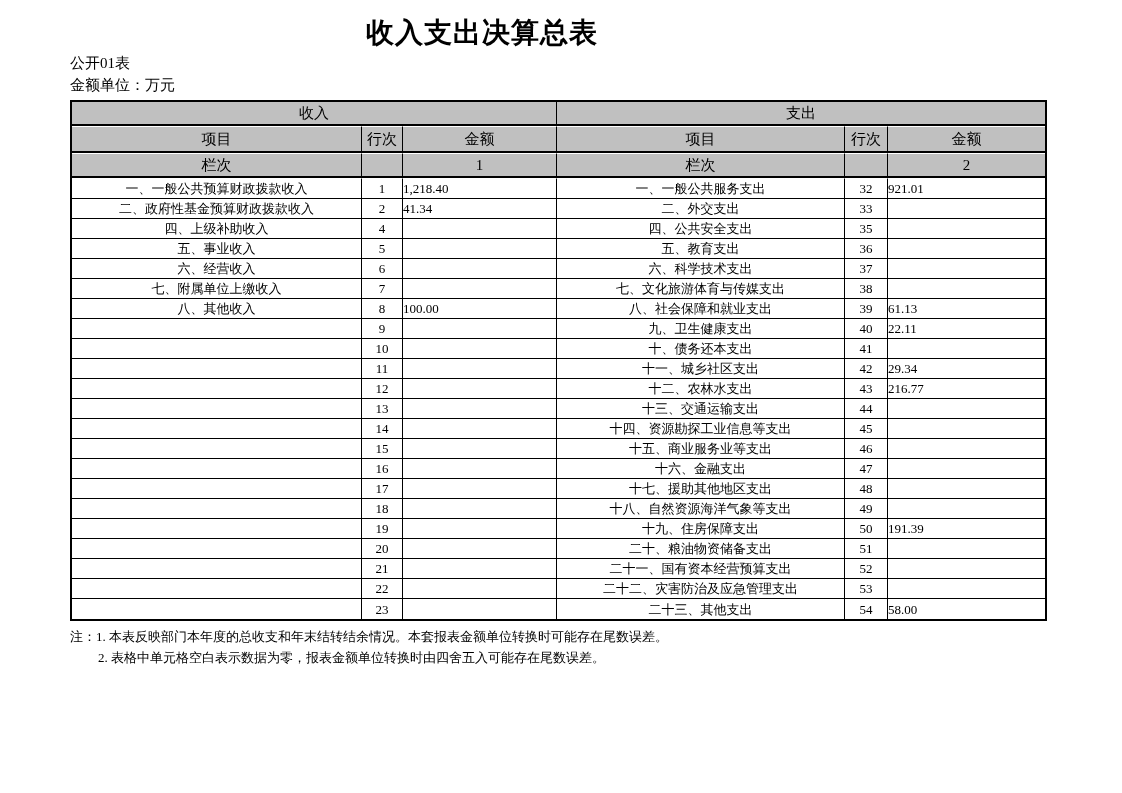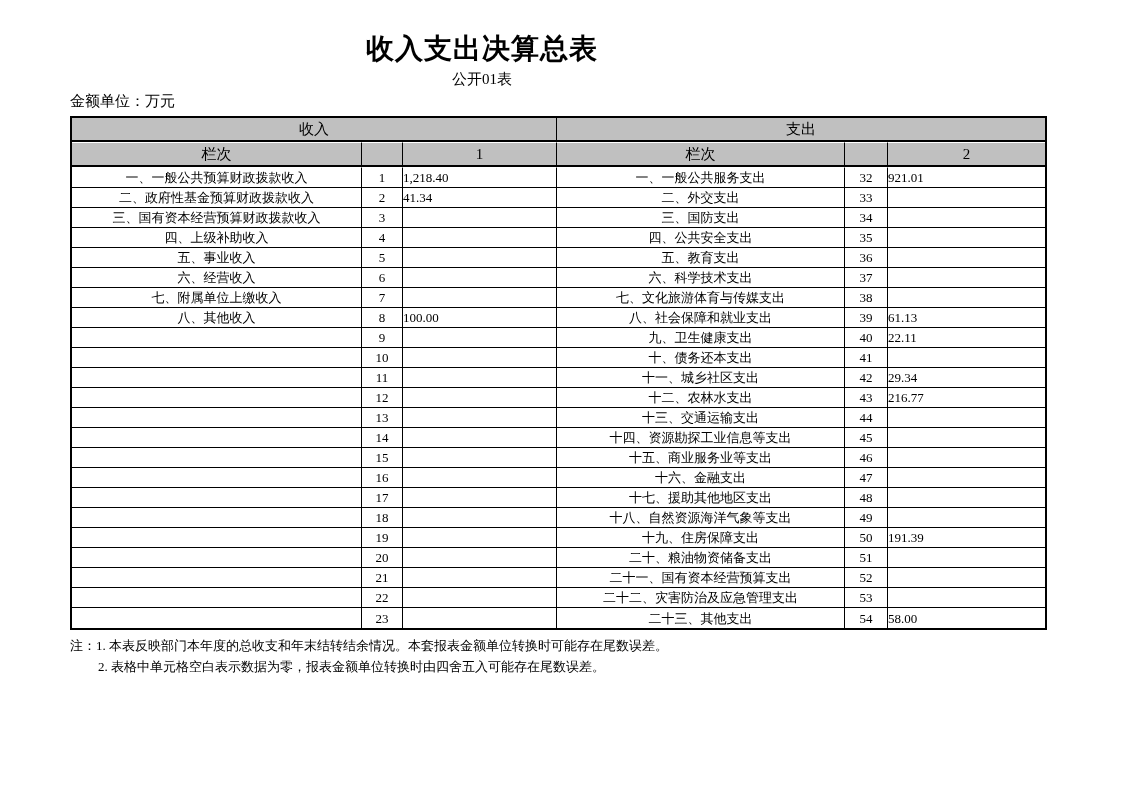--- a/index.html
+++ b/index.html
@@ -8,32 +8,32 @@
     width: 1122px;
     height: 793px;
     background: #ffffff;
     font-family: "Liberation Serif", "DejaVu Serif", serif;
     color: #000000;
   }
   .sheet {
     position: relative;
     width: 824px;
     margin-left: 70px;
-    padding-top: 32px;
+    padding-top: 16px;
   }
   .page-title {
     text-align: center;
     font-size: 28px;
     font-weight: bold;
     letter-spacing: 1px;
     line-height: 34px;
     margin: 0 0 4px 0;
   }
   .table-code {
-    text-align: center;
+    text-align: left;
     font-size: 15px;
     line-height: 18px;
     margin: 0 0 3px 0;
   }
   .meta-line {
     display: flex;
     justify-content: space-between;
     font-size: 15px;
     line-height: 20px;
     margin-bottom: 5px;
@@ -105,20 +105,28 @@
         <col style="width:154px">
       <col style="width:288px">
         <col style="width:43px">
         <col style="width:157px">
     </colgroup>
     <thead>
       <tr class="hrow-1">
         <th colspan="3">收入</th>
         <th colspan="3">支出</th>
       </tr>
+      <tr class="hrow-2">
+        <th>项目</th>
+        <th>行次</th>
+        <th>金额</th>
+        <th>项目</th>
+        <th>行次</th>
+        <th>金额</th>
+      </tr>
       <tr class="hrow-3">
         <th>栏次</th>
         <th></th>
         <th>1</th>
         <th>栏次</th>
         <th></th>
         <th>2</th>
       </tr>
     </thead>
     <tbody>
@@ -132,28 +140,20 @@
         </tr>
         <tr>
           <td class="item">二、政府性基金预算财政拨款收入</td>
           <td class="rowno">2</td>
           <td class="amount">41.34</td>
           <td class="item">二、外交支出</td>
           <td class="rowno">33</td>
           <td class="amount"></td>
         </tr>
         <tr>
-          <td class="item">三、国有资本经营预算财政拨款收入</td>
-          <td class="rowno">3</td>
-          <td class="amount"></td>
-          <td class="item">三、国防支出</td>
-          <td class="rowno">34</td>
-          <td class="amount"></td>
-        </tr>
-        <tr>
           <td class="item">四、上级补助收入</td>
           <td class="rowno">4</td>
           <td class="amount"></td>
           <td class="item">四、公共安全支出</td>
           <td class="rowno">35</td>
           <td class="amount"></td>
         </tr>
         <tr>
           <td class="item">五、事业收入</td>
           <td class="rowno">5</td>

